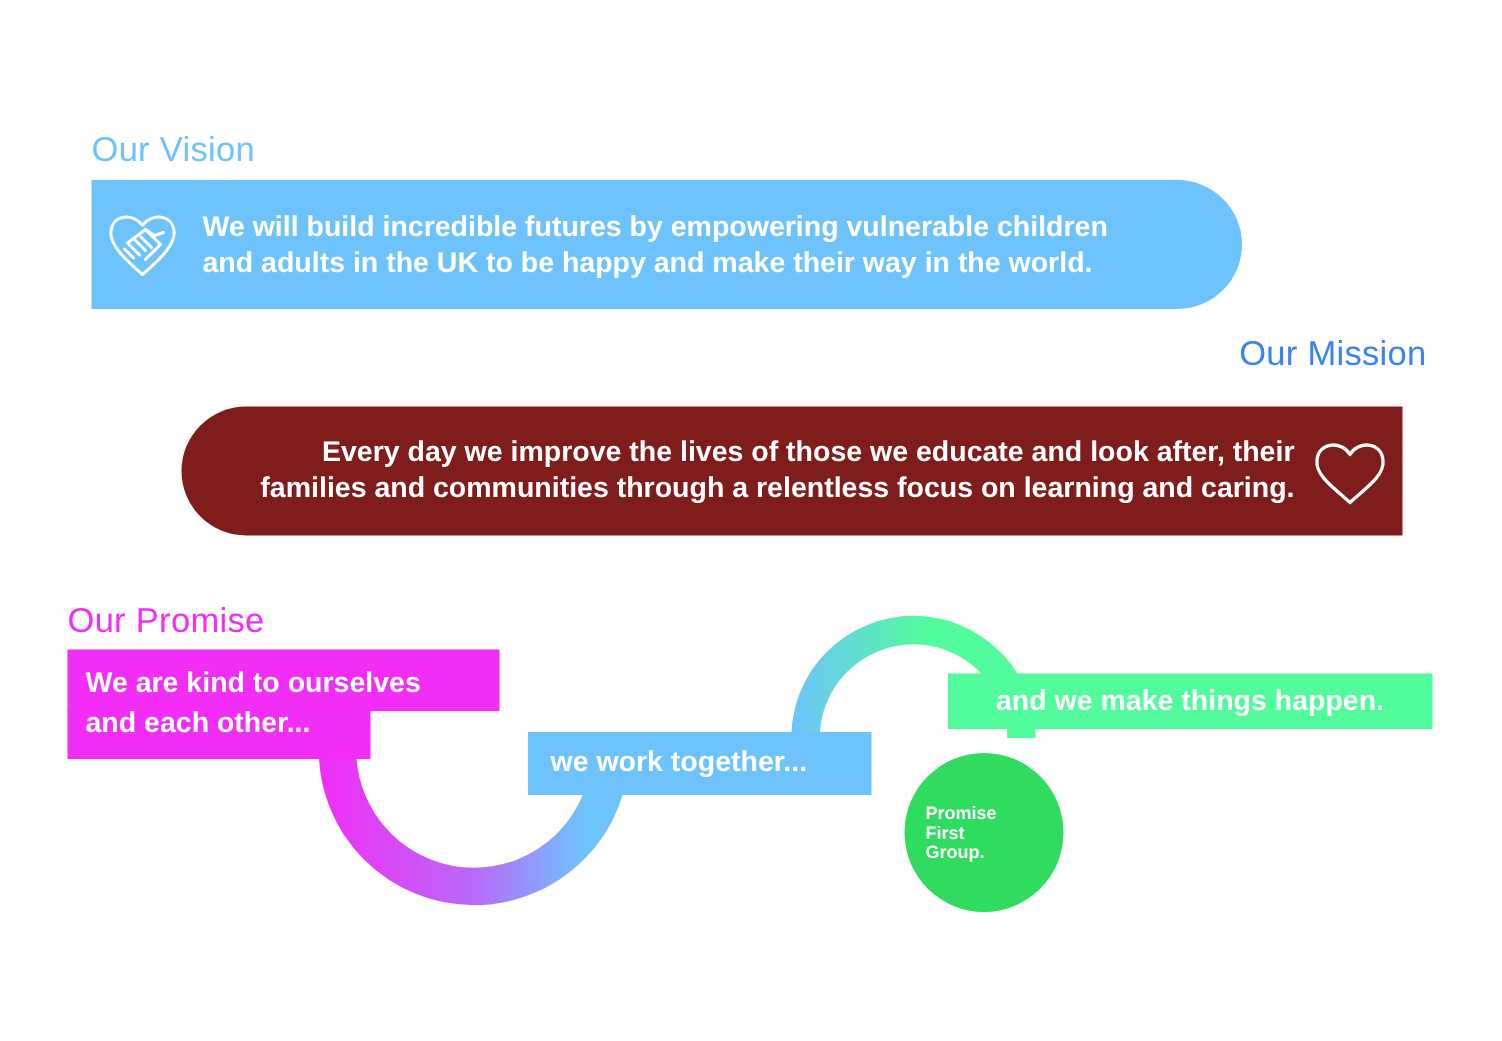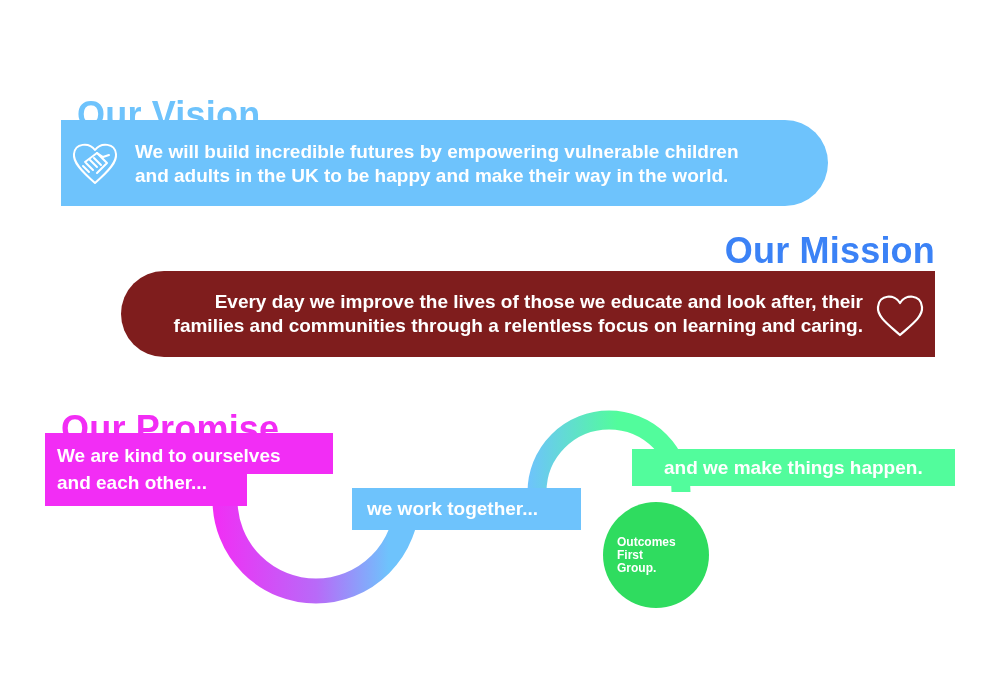--- a/index.html
+++ b/index.html
@@ -1,18 +1,18 @@
 <!DOCTYPE html>
 <html><head>
 <meta charset="utf-8">
 <style>
   html, body { margin:0; padding:0; background:#ffffff; }
   body { width:1001px; height:694px; position:relative; overflow:hidden; font-family:"Liberation Sans", sans-serif; }
   .abs { position:absolute; }
-  .heading { font-weight:700; font-size:36px; line-height:34px; letter-spacing:0.2px; margin:16px; }
+  .heading { font-weight:400; font-size:23px; line-height:34px; letter-spacing:0.2px; margin:0; }
   .vision-heading { left:61px; top:82px; color:#6ec3fc; }
   .mission-heading { right:50px; top:218px; color:#3b82f6; }
   .promise-heading { left:45px; top:396px; color:#f22df5; }
   .bar { color:#ffffff; font-weight:700; font-size:19px; line-height:24px; }
   .vision-bar { left:61px; top:120px; width:767px; height:86px; background:#6ec3fc; border-radius:0 43px 43px 0; }
   .vision-text { position:absolute; left:74px; top:20px; white-space:nowrap; }
   .vision-icon { position:absolute; left:10px; top:20px; width:48px; height:46px; }
   .mission-bar { left:121px; top:271px; width:814px; height:86px; background:#7f1d1d; border-radius:43px 0 0 43px; }
   .mission-text { position:absolute; right:72px; top:19px; white-space:nowrap; text-align:right; }
   .mission-icon { position:absolute; right:10px; top:22px; width:50px; height:44px; }
@@ -89,17 +89,17 @@
 <div class="abs promise-box together-box">
   <span class="together-text">we work together...</span>
 </div>
 
 <div class="abs promise-box happen-box">
   <span class="happen-text">and we make things happen.</span>
 </div>
 
 <div class="abs logo">
   <div class="logo-text">
-    <div>Outcomes</div>
+    <div>Promise</div>
     <div>First</div>
     <div>Group.</div>
   </div>
 </div>
 
 </body></html>

